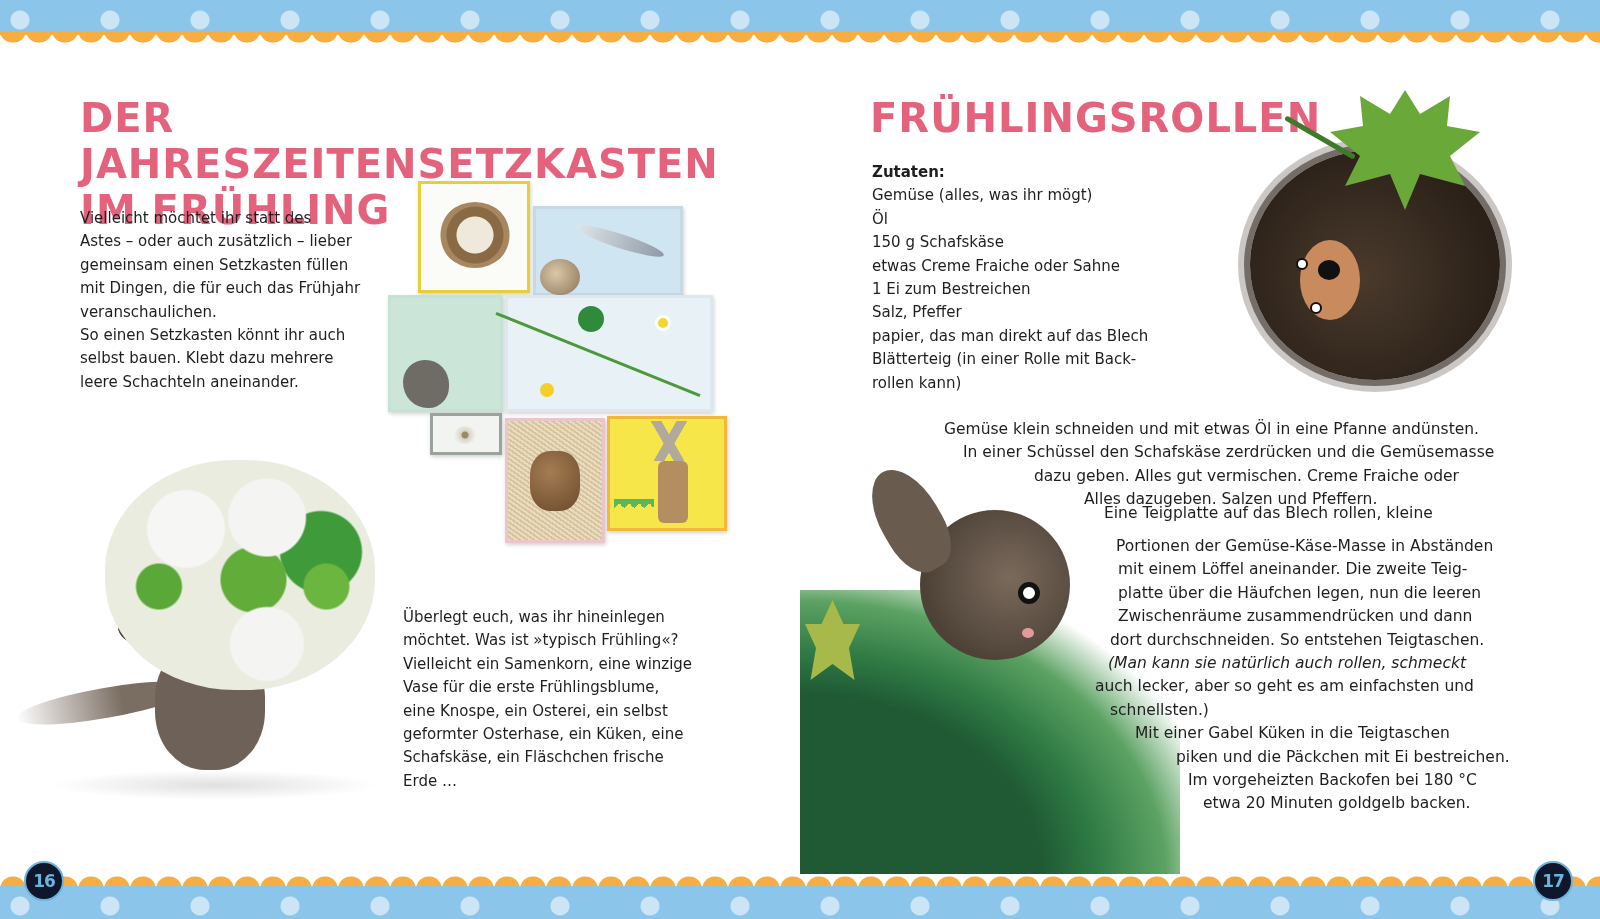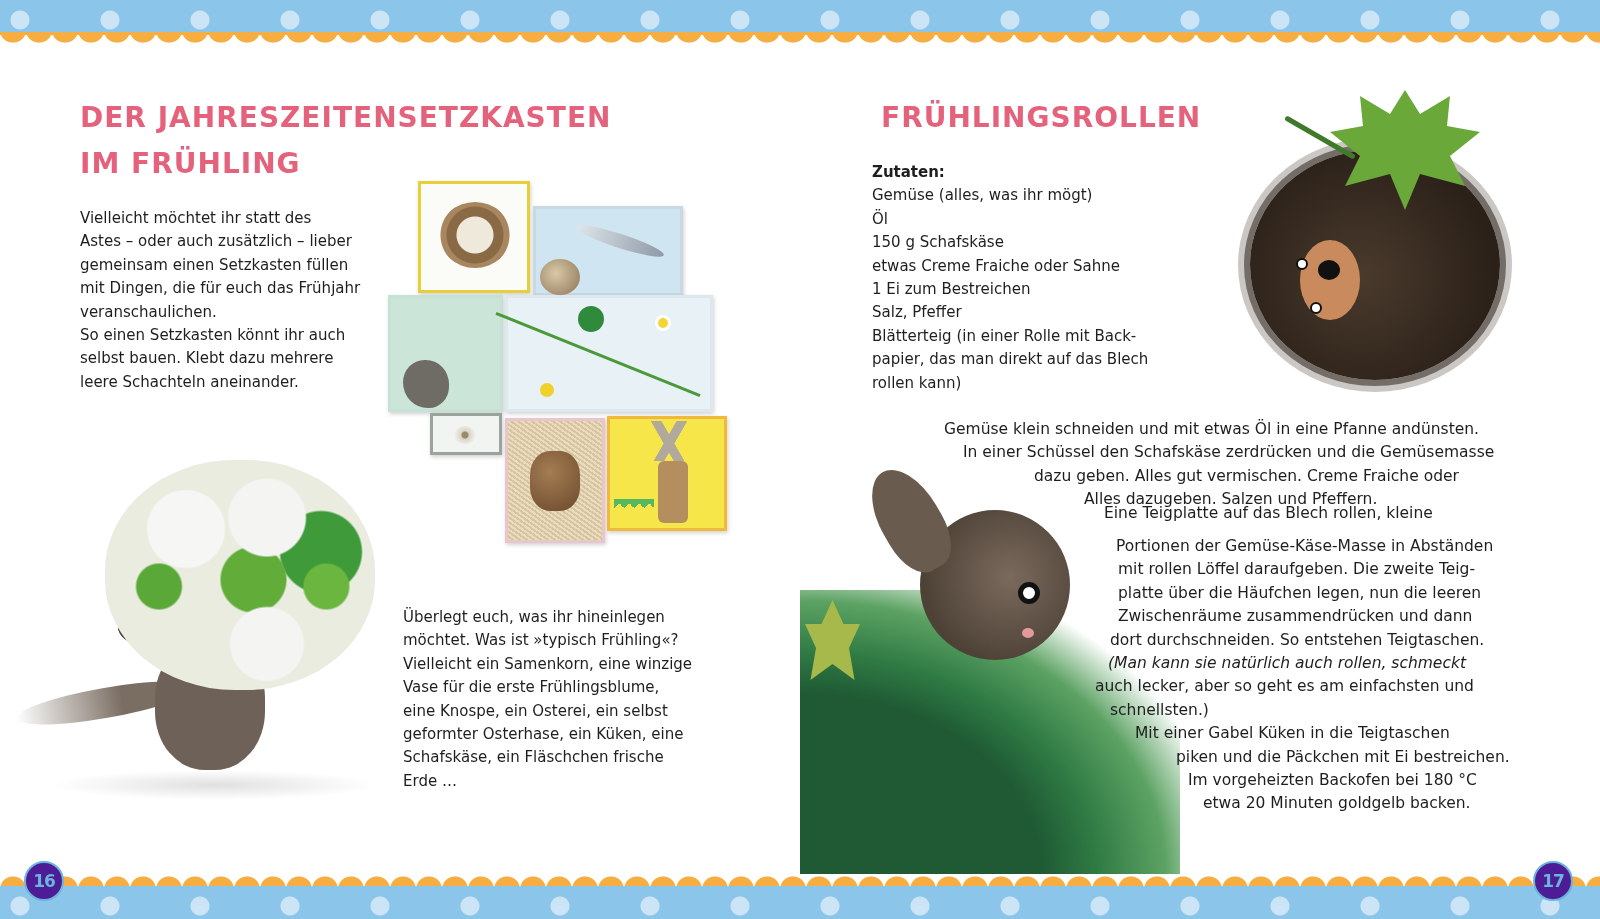--- a/index.html
+++ b/index.html
@@ -30,36 +30,36 @@
     content: ""; position: absolute; left: 0; top: 0; width: 100%; height: 3px; background: #f6ad42;
   }
   .scallop-bottom {
     top: 874px;
     background-image: radial-gradient(ellipse 13px 12px at 13px 14px, #f6ad42 0 12px, transparent 13px);
     background-size: 26px 14px; background-repeat: repeat-x;
   }
 
   .page-num {
     position: absolute; top: 861px; width: 40px; height: 40px; border-radius: 50%;
-    background: #4c1d95; border: 2px solid #6cb4de;
+    background: #0f172a; border: 2px solid #6cb4de;
     display: flex; align-items: center; justify-content: center;
     font-family: "DejaVu Sans", sans-serif; font-weight: bold; font-size: 17px; color: #6cb4de;
     letter-spacing: -1px; z-index: 5;
   }
   .page-num.left { left: 24px; }
   .page-num.right { left: 1533px; }
 
   
   .title {
     position: absolute; font-family: "DejaVu Sans", sans-serif; font-weight: bold;
     color: #e4627b; text-transform: uppercase; letter-spacing: 1px; line-height: 46px;
-    font-size: 28px;
+    font-size: 40px;
   }
   .title-left { left: 80px; top: 95px; width: 700px; }
-  .title-right { left: 870px; top: 95px; margin-left: 11px; }
+  .title-right { left: 870px; top: 95px; }
 
   
   .body-text {
     position: absolute; font-family: "DejaVu Sans", sans-serif; font-size: 15px;
     line-height: 23.4px; color: #1e1e1e; white-space: pre-line;
   }
   .text-left-1 { left: 80px; top: 207px; width: 300px; }
   .text-left-2 { left: 403px; top: 606px; width: 300px; }
   .ingredients { left: 872px; top: 161px; width: 300px; }
   .ingredients .heading { font-weight: bold; }
@@ -162,22 +162,22 @@
 <div class="title title-right">Frühlingsrollen</div>
 
 <div class="body-text ingredients" style="white-space:normal;">
   <div class="heading">Zutaten:</div>
   <div>Gemüse (alles, was ihr mögt)</div>
   <div>Öl</div>
   <div>150 g Schafskäse</div>
   <div>etwas Creme Fraiche oder Sahne</div>
   <div>1 Ei zum Bestreichen</div>
   <div>Salz, Pfeffer</div>
+  <div>papier, das man direkt auf das Blech</div>
   <div>Blätterteig (in einer Rolle mit Back-</div>
-  <div>papier, das man direkt auf das Blech</div>
   <div>rollen kann)</div>
 </div>
 
 <div class="illustration" style="left:1240px;top:80px;width:280px;height:310px;" title="Igel zusammengerollt mit Ahornblatt">
   <div style="position:absolute;left:10px;top:70px;width:250px;height:230px;border-radius:50%;background:radial-gradient(circle at 45% 55%,#4a3a2c,#2b2119 70%);box-shadow:0 0 0 6px rgba(43,33,25,0.55),0 0 0 12px rgba(43,33,25,0.25);"></div>
   <div style="position:absolute;left:60px;top:160px;width:60px;height:80px;border-radius:50%;background:#c98b5e;"></div>
   <div style="position:absolute;left:78px;top:180px;width:22px;height:20px;border-radius:50%;background:#111;"></div>
   <div style="position:absolute;left:56px;top:178px;width:12px;height:12px;border-radius:50%;background:#fff;border:2px solid #111;"></div>
   <div style="position:absolute;left:70px;top:222px;width:12px;height:12px;border-radius:50%;background:#fff;border:2px solid #111;"></div>
   <div style="position:absolute;left:90px;top:10px;width:150px;height:120px;background:#6aa83a;clip-path:polygon(50% 0%,60% 20%,80% 5%,78% 30%,100% 35%,80% 55%,90% 80%,60% 70%,50% 100%,40% 70%,10% 80%,20% 55%,0% 35%,22% 30%,20% 5%,40% 20%);"></div>
@@ -195,21 +195,21 @@
   <div style="position:absolute;left:222px;top:178px;width:12px;height:10px;border-radius:50%;background:#e49a9a;"></div>
 </div>
 
 <div class="instructions">
   <div class="line" style="left:24px;top:0px;">Gemüse klein schneiden und mit etwas Öl in eine Pfanne andünsten.</div>
   <div class="line" style="left:43px;top:23.4px;">In einer Schüssel den Schafskäse zerdrücken und die Gemüsemasse</div>
   <div class="line" style="left:114px;top:46.8px;">dazu geben. Alles gut vermischen. Creme Fraiche oder</div>
   <div class="line" style="left:164px;top:70.2px;">Alles dazugeben. Salzen und Pfeffern.</div>
   <div class="line" style="left:184px;top:84px;">Eine Teigplatte auf das Blech rollen, kleine</div>
   <div class="line" style="left:196px;top:117px;">Portionen der Gemüse-Käse-Masse in Abständen</div>
-  <div class="line" style="left:198px;top:140.4px;">mit rollen Löffel daraufgeben. Die zweite Teig-</div>
+  <div class="line" style="left:198px;top:140.4px;">mit einem Löffel aneinander. Die zweite Teig-</div>
   <div class="line" style="left:198px;top:163.8px;">platte über die Häufchen legen, nun die leeren</div>
   <div class="line" style="left:198px;top:187.2px;">Zwischenräume zusammendrücken und dann</div>
   <div class="line" style="left:190px;top:210.6px;">dort durchschneiden. So entstehen Teigtaschen.</div>
   <div class="line" style="left:188px;top:234px;font-style:italic;">(Man kann sie natürlich auch rollen, schmeckt</div>
   <div class="line" style="left:175px;top:257.4px;">auch lecker, aber so geht es am einfachsten und</div>
   <div class="line" style="left:190px;top:280.8px;">schnellsten.)</div>
   <div class="line" style="left:215px;top:304.2px;">Mit einer Gabel Küken in die Teigtaschen</div>
   <div class="line" style="left:256px;top:327.6px;">piken und die Päckchen mit Ei bestreichen.</div>
   <div class="line" style="left:268px;top:351px;">Im vorgeheizten Backofen bei 180 °C</div>
   <div class="line" style="left:283px;top:374.4px;">etwa 20 Minuten goldgelb backen.</div>

